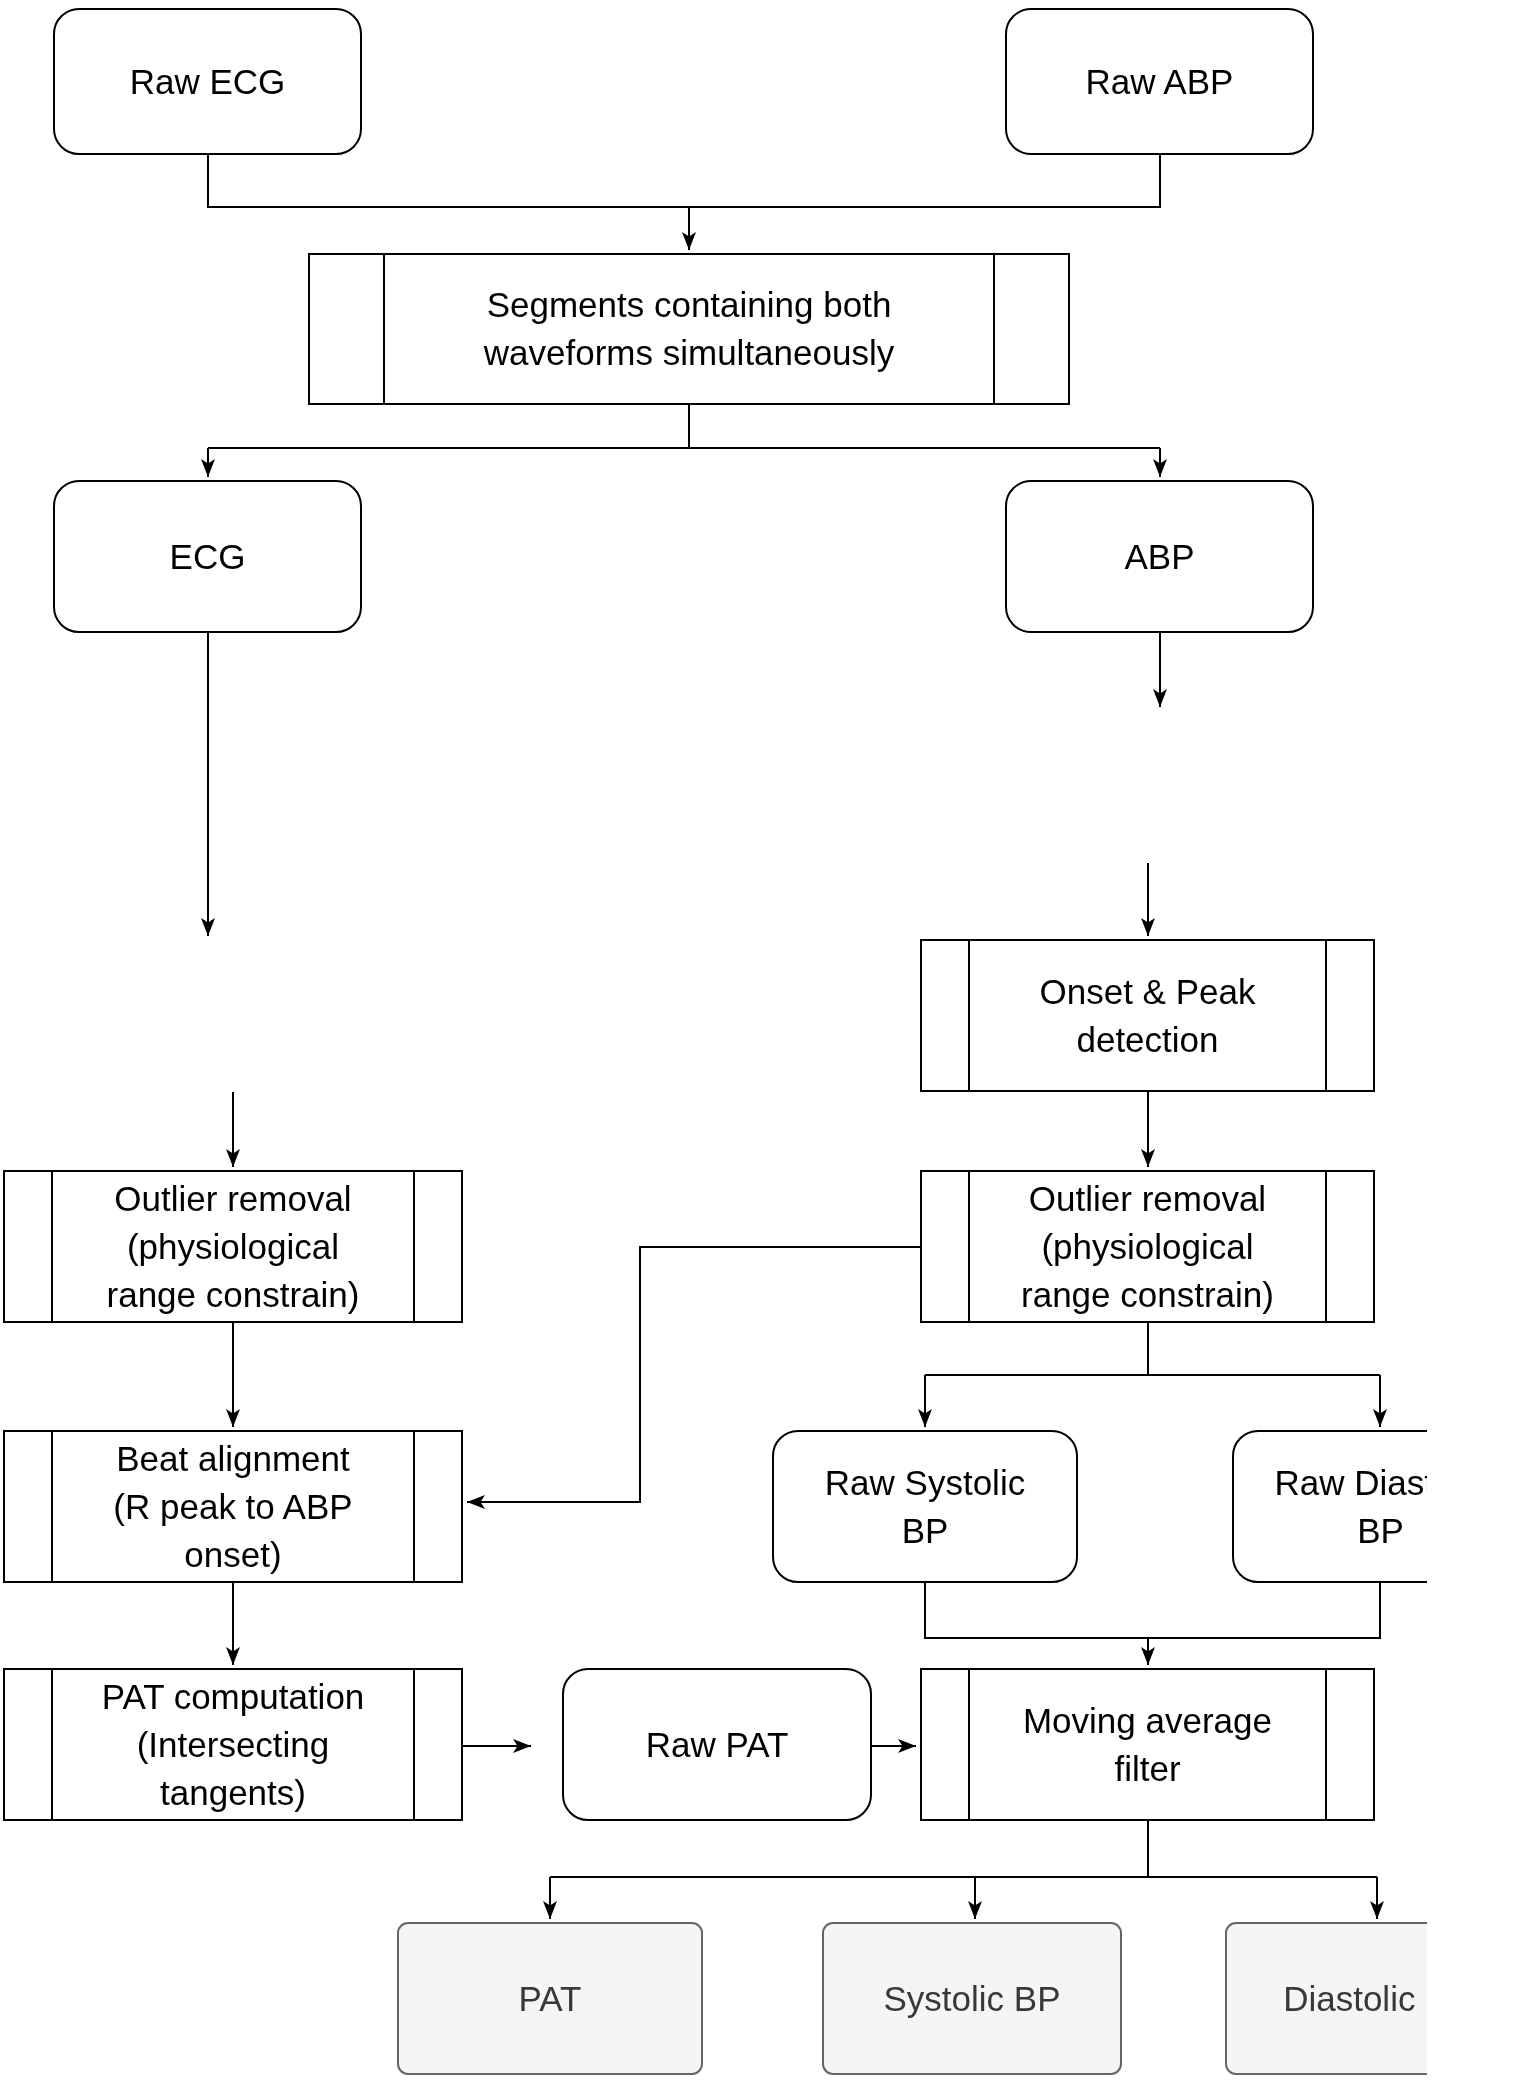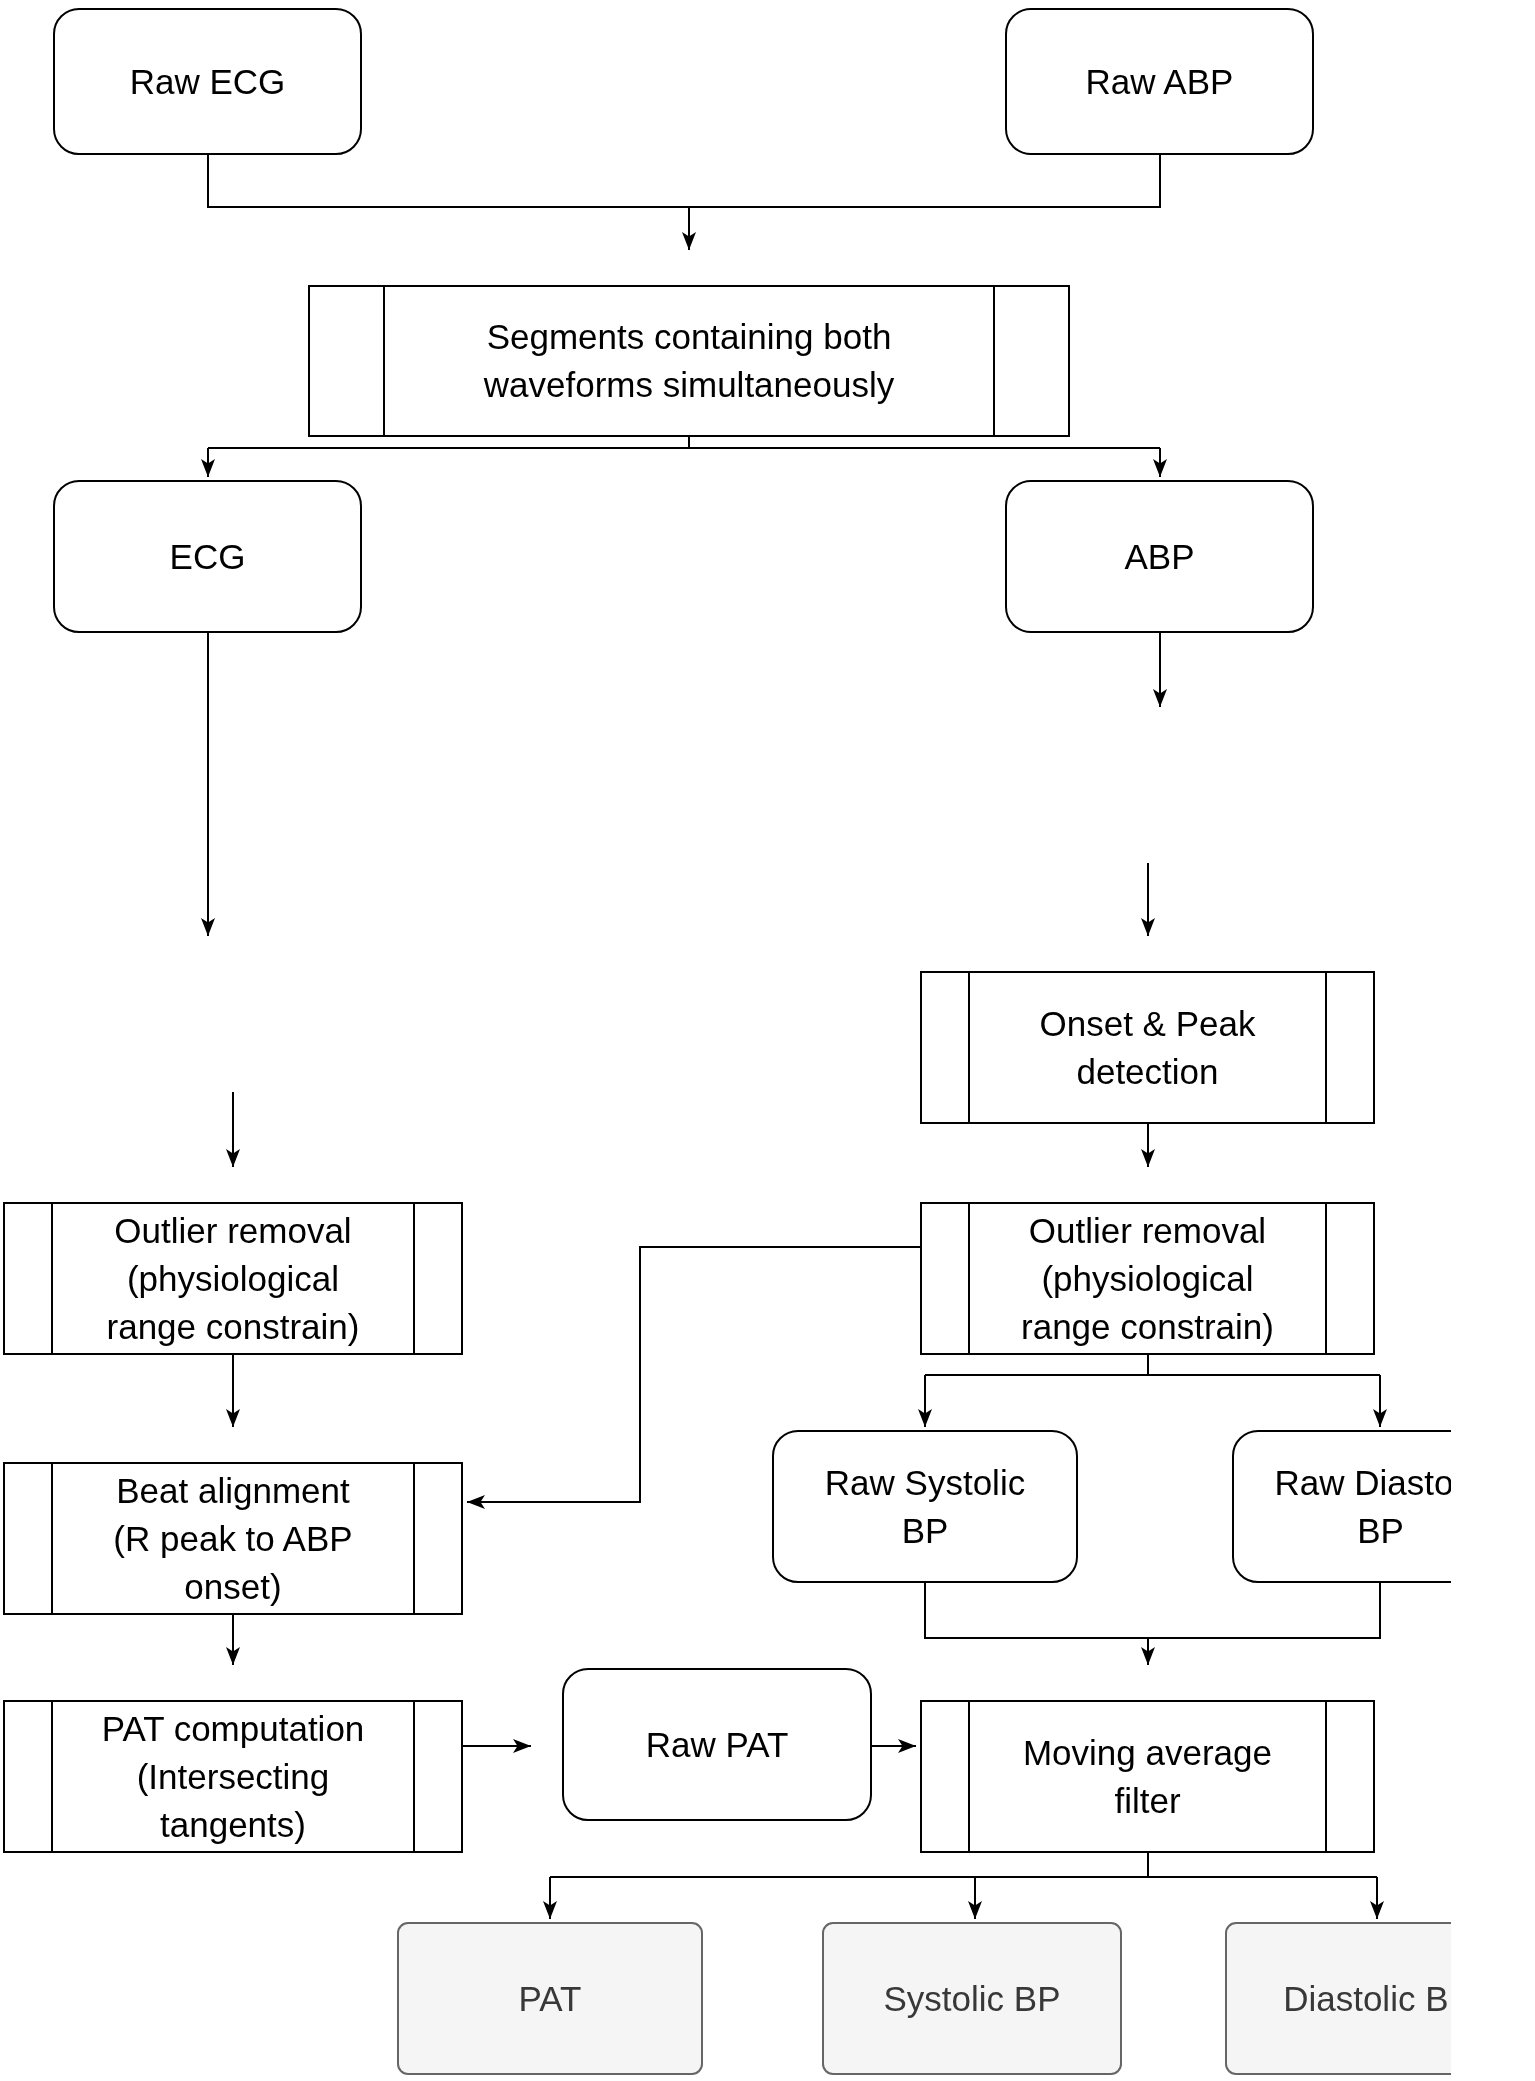--- a/index.html
+++ b/index.html
@@ -1,23 +1,23 @@
 <!DOCTYPE html>
 <html><head>
 <meta charset="utf-8">
 <style>
   html,body{margin:0;padding:0;background:#ffffff;}
   #page{position:relative;width:1427px;height:2081px;background:#ffffff;overflow:hidden;
-        font-family:"Liberation Sans", sans-serif;padding-left:24px;}
+        font-family:"Liberation Sans", sans-serif;}
   #edges{position:absolute;left:0;top:0;width:1535px;height:2081px;}
   .node{position:absolute;display:flex;align-items:center;justify-content:center;
         box-sizing:border-box;text-align:center;background:#ffffff;border:2px solid #000000;
         color:#000000;font-size:35px;line-height:48px;white-space:pre-line;}
   .rounded{border-radius:26px;}
-  .proc{border-radius:0;margin-top:32px;}
+  .proc{border-radius:0;}
   .proc::before,.proc::after{content:"";position:absolute;top:0;bottom:0;width:2px;background:#000000;}
   .proc::before{left:var(--inset,46px);}
   .proc::after{right:var(--inset,46px);}
   .terminal{background:#f5f5f5;border-color:#666666;color:#383838;border-radius:11px;}
 </style>
 </head>
 <body>
 
 <div id="page">
 

